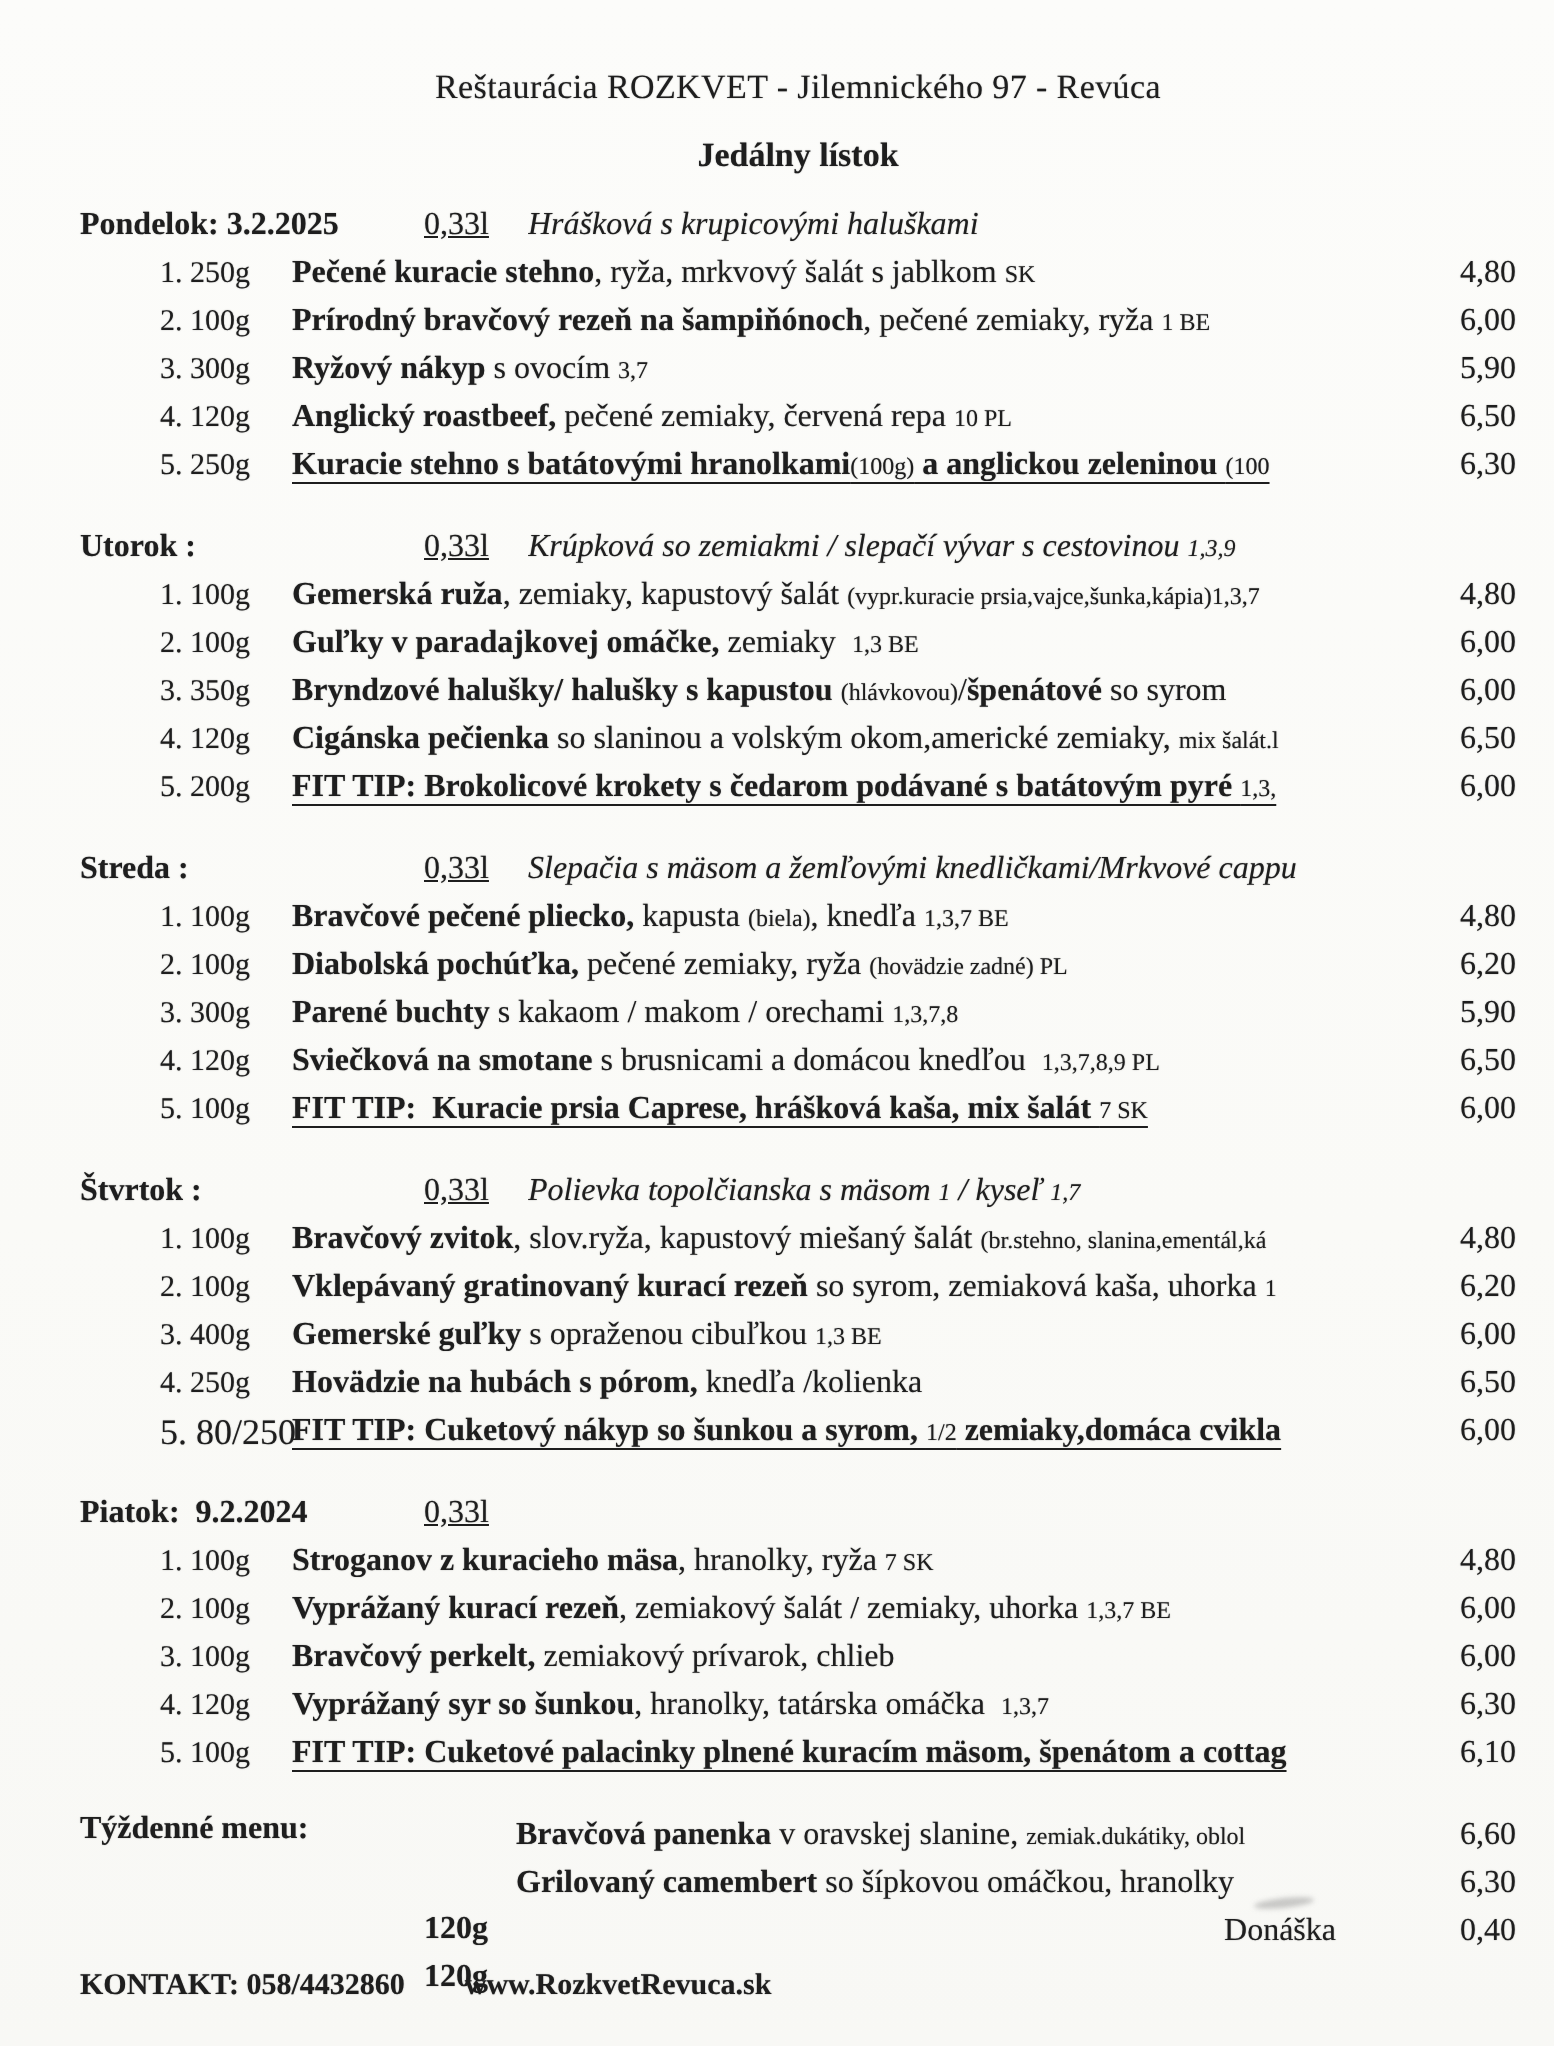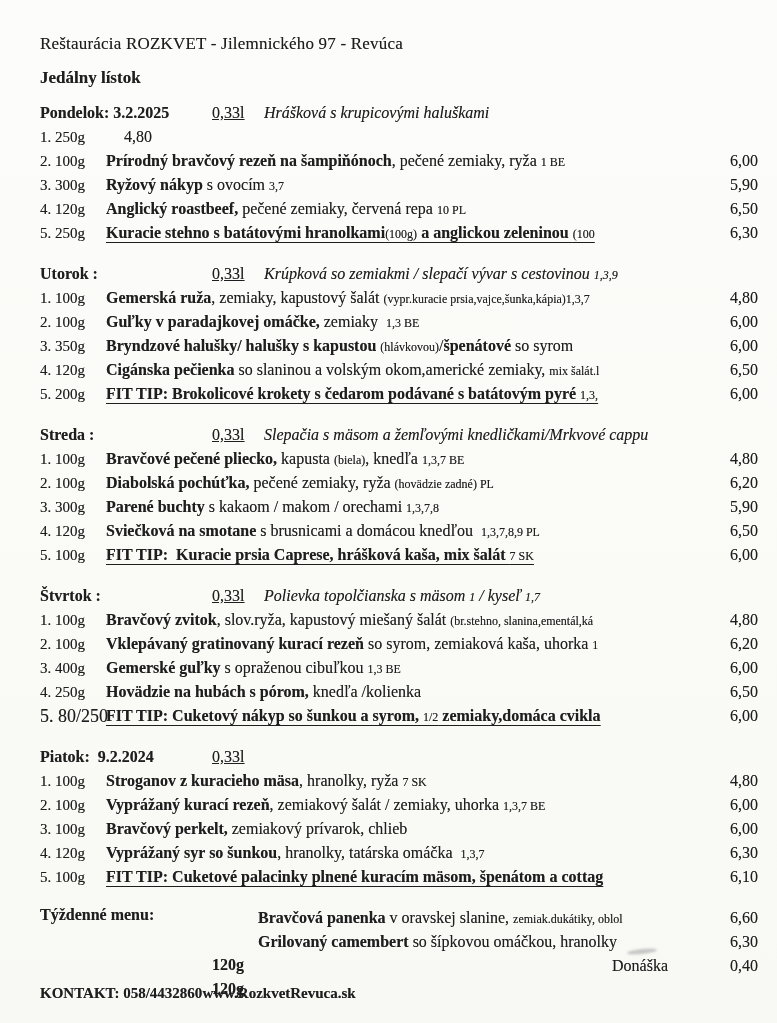--- a/index.html
+++ b/index.html
@@ -7,57 +7,57 @@
     position:relative;
     width:777px;height:1023px;
     background:linear-gradient(180deg,#fcfcfa 0%,#fafaf7 60%,#f8f8f5 100%);
     font-family:"Liberation Serif","DejaVu Serif",serif;
     font-size:16px;color:#1e1e1e;
     box-sizing:border-box;
     padding:34px 19px 0 40px;
     overflow:hidden;
     text-shadow:0 0 .6px rgba(50,50,50,.55);
   }
-  .center{text-align:left;}
+  .center{text-align:center;}
   .title{font-size:17px;letter-spacing:.2px;margin-bottom:14px;}
   .subtitle{font-size:17px;font-weight:700;margin-bottom:13px;}
   .line{display:flex;align-items:flex-start;height:24px;line-height:24px;white-space:pre;}
   .day{margin-bottom:17px;}
   .day-label{width:172px;flex-shrink:0;font-weight:700;}
   .volume{width:52px;flex-shrink:0;text-decoration:underline;}
   .soup{flex:1;overflow:hidden;white-space:pre;font-style:italic;}
-  .prefix{width:66px;flex-shrink:0;font-size:15px;}
+  .prefix{width:66px;flex-shrink:0;font-size:15px;margin-left:40px;}
   .prefix-sm{font-size:18px;}
   .itxt{flex:1;overflow:hidden;white-space:pre;}
   .price{width:46px;flex-shrink:0;text-align:right;}
   .b{font-weight:700;}
   .sm{font-size:12px;}
   .u{text-decoration:underline;text-underline-offset:3.5px;text-decoration-thickness:1.4px;}
   .weekly{display:flex;margin-top:6px;}
   .weekly-label{width:172px;flex-shrink:0;font-weight:700;}
   .weekly-items{flex:1;}
   .wprefix{width:46px;flex-shrink:0;font-weight:700;margin-top:47px;}
   .delivery-row{display:flex;justify-content:flex-end;height:24px;line-height:24px;}
   .delivery-name{margin-right:44px;}
-  .contact{display:flex;font-size:15px;font-weight:700;margin-top:7px;}
+  .contact{display:flex;gap:30px;font-size:15px;font-weight:700;margin-top:7px;}
   .smudge{position:absolute;right:120px;top:949px;width:30px;height:5px;
     background:rgba(125,125,125,.4);border-radius:50%;
     transform:rotate(-6deg);filter:blur(1.2px);}
 </style>
 </head>
 <body>
 
 <div class="page">
   <div class="center title">Reštaurácia ROZKVET - Jilemnického 97 - Revúca</div>
   <div class="center subtitle">Jedálny lístok</div>
 
   <div id="menu-body">
       <div class="day">
         <div class="line"><span class="day-label">Pondelok: 3.2.2025</span><span class="volume">0,33l</span><span class="soup"><span>Hrášková s krupicovými haluškami</span></span></div>
-        <div class="line"><span class="prefix">1. 250g</span><span class="price">4,80</span></div>
+        <div class="line"><span class="prefix">1. 250g</span><span class="itxt"><span class="b">Pečené kuracie stehno</span><span>, ryža, mrkvový šalát s jablkom </span><span class="sm">SK</span></span><span class="price">4,80</span></div>
         <div class="line"><span class="prefix">2. 100g</span><span class="itxt"><span class="b">Prírodný bravčový rezeň na šampiňónoch</span><span>, pečené zemiaky, ryža </span><span class="sm">1 BE</span></span><span class="price">6,00</span></div>
         <div class="line"><span class="prefix">3. 300g</span><span class="itxt"><span class="b">Ryžový nákyp</span><span> s ovocím </span><span class="sm">3,7</span></span><span class="price">5,90</span></div>
         <div class="line"><span class="prefix">4. 120g</span><span class="itxt"><span class="b">Anglický roastbeef,</span><span> pečené zemiaky, červená repa </span><span class="sm">10 PL</span></span><span class="price">6,50</span></div>
         <div class="line"><span class="prefix">5. 250g</span><span class="itxt u"><span class="b">Kuracie stehno s batátovými hranolkami</span><span class="sm">(100g)</span><span class="b"> a anglickou zeleninou </span><span class="sm">(100</span></span><span class="price">6,30</span></div>
       </div>
       <div class="day">
         <div class="line"><span class="day-label">Utorok :</span><span class="volume">0,33l</span><span class="soup"><span>Krúpková so zemiakmi / slepačí vývar s cestovinou </span><span class="sm">1,3,9</span></span></div>
         <div class="line"><span class="prefix">1. 100g</span><span class="itxt"><span class="b">Gemerská ruža</span><span>, zemiaky, kapustový šalát </span><span class="sm">(vypr.kuracie prsia,vajce,šunka,kápia)1,3,7</span></span><span class="price">4,80</span></div>
         <div class="line"><span class="prefix">2. 100g</span><span class="itxt"><span class="b">Guľky v paradajkovej omáčke,</span><span> zemiaky  </span><span class="sm">1,3 BE</span></span><span class="price">6,00</span></div>
         <div class="line"><span class="prefix">3. 350g</span><span class="itxt"><span class="b">Bryndzové halušky/ halušky s kapustou </span><span class="sm">(hlávkovou)</span><span>/</span><span class="b">špenátové</span><span> so syrom</span></span><span class="price">6,00</span></div>

